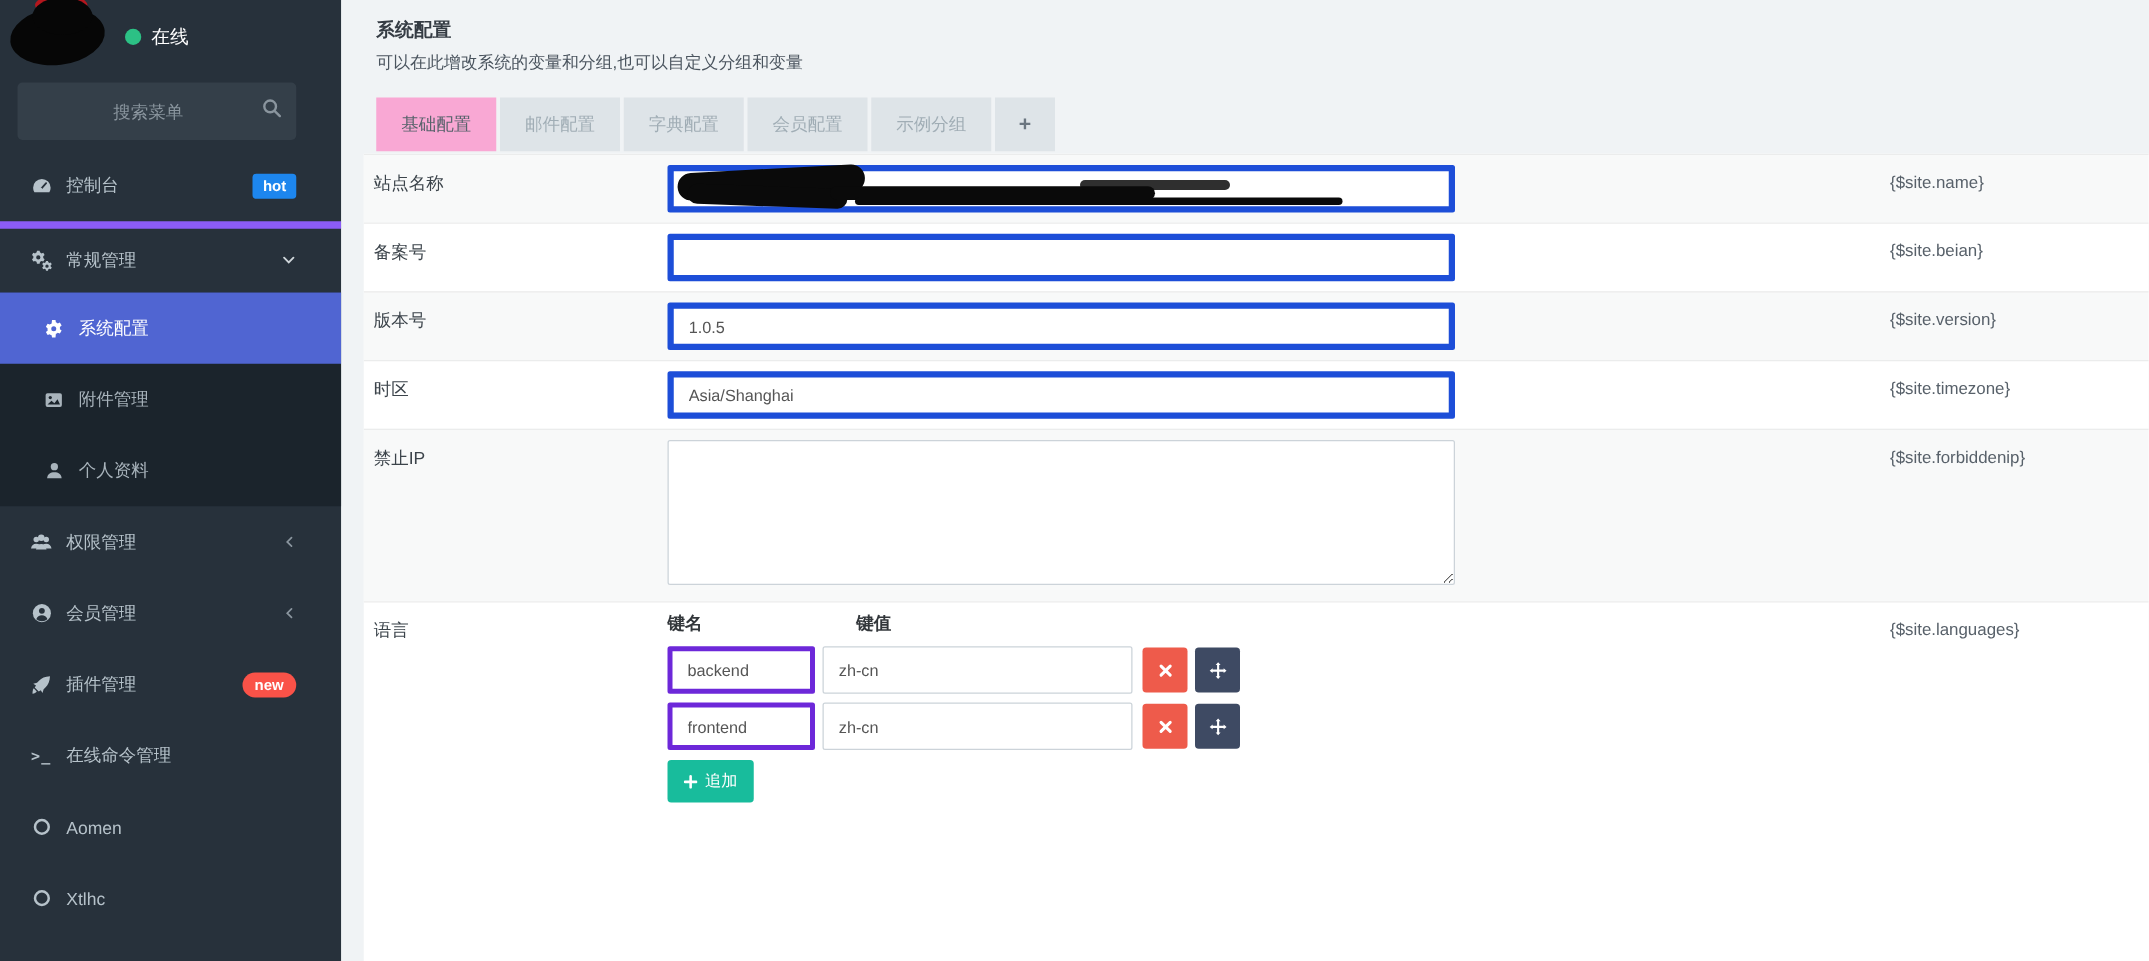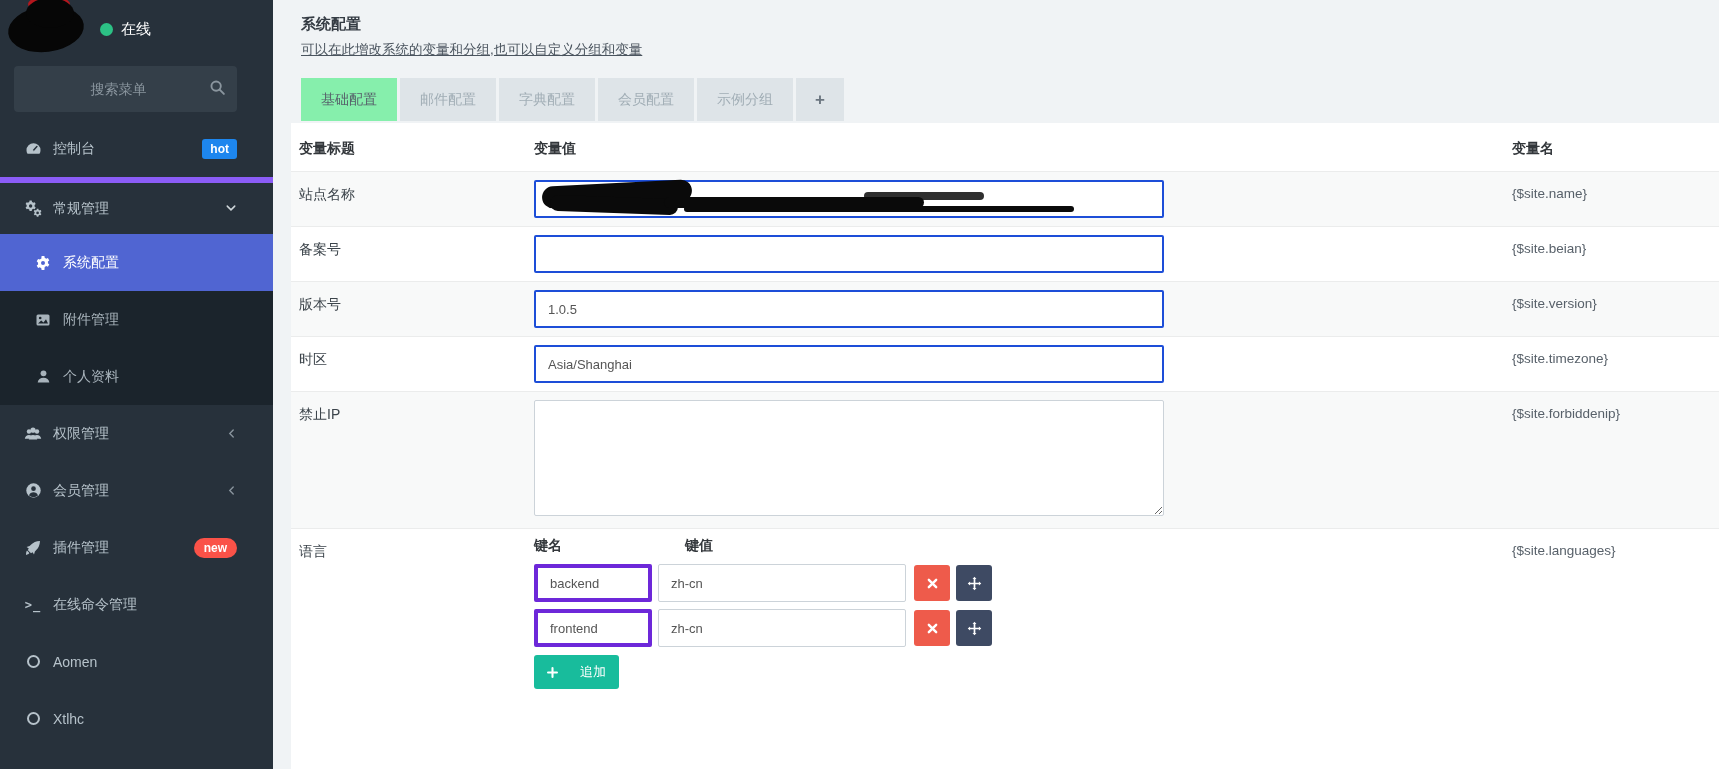--- a/index.html
+++ b/index.html
@@ -40,39 +40,39 @@
     padding:3px 10px; border-radius:10px; }
   .term-ic { font-family:"DejaVu Sans Mono",monospace; font-size:12px; font-weight:bold;
     letter-spacing:1px; }
   .ring-ic { width:13px; height:13px; border:2px solid #b6c2ca; border-radius:50%; }
 
   
   .main { position:absolute; left:273px; top:0; width:1446px; height:769px;
     background:#f0f3f5; }
   .m-header { padding:15px 0 0 28px; }
   .pg-title { font-size:15px; font-weight:bold; color:#353c44; }
-  .pg-sub { margin-top:7px; font-size:13.5px; color:#4a545e;text-decoration:underline; }
+  .pg-sub { margin-top:7px; font-size:13.5px; color:#4a545e; }
   .tabs { display:flex; gap:3px; margin:19px 0 0 28px; }
   .tab { height:43px; line-height:43px; padding:0 20px; font-size:14px;
     background:#dee4e8; color:#a0adb5; cursor:pointer; }
-  .tab.active { background:#86efac; color:#57626b; }
+  .tab.active { background:#f9a8d4; color:#57626b; }
   .tab.add { width:48px; padding:0; text-align:center; color:#6b7680;
     font-weight:bold; font-size:17px; }
 
   .panel { position:absolute; left:18px; top:123px; width:1428px; height:646px;
     background:#fff; overflow:hidden; }
   .thead, .trow { display:grid; grid-template-columns:235px 978px 215px; padding-left:8px; }
   .thead { padding-top:17px; padding-bottom:13px; }
   .thead > div { font-size:14px; font-weight:bold; color:#33373b; }
   .trow { border-top:1px solid #ebecec; padding-top:8px; padding-bottom:8px;
     align-items:flex-start; }
   .trow.stripe { background:#f8f9f9; }
   .c-title { font-size:14px; color:#3c444b; padding-top:6px; }
   .c-name { font-size:13.5px; color:#58616a; padding-top:6px; }
-  .txt-input { width:630px; height:38px; border:2px solid #1d4ed8; border-radius:2px;
+  .txt-input { width:630px; height:38px; border:5px solid #1d4ed8; border-radius:2px;
     background:#fff; font-size:13px; color:#555; padding:0 12px; outline:none;
     font-family:inherit; }
   .area-input { width:630px; height:116px; border:1px solid #ccd3d9; border-radius:2px;
     background:#fff; font-size:13px; color:#555; padding:8px 12px; outline:none;
     resize:vertical; font-family:inherit; }
   .redacted-wrap { position:relative; width:630px; }
   .scrib { position:absolute; background:#0a0a0a; border-radius:14px; }
   .scrib.s1 { left:8px; top:3px; width:150px; height:22px; transform:rotate(-3deg); }
   .scrib.s2 { left:16px; top:17px; width:128px; height:16px; transform:rotate(2deg); }
   .scrib.s3 { left:130px; top:17px; width:260px; height:11px; }
@@ -88,21 +88,21 @@
     font-size:13px; color:#555; padding:0 12px; outline:none; font-family:inherit; }
   .kv-val { width:248px; height:38px; border:1px solid #ccd3d9; border-radius:2px;
     font-size:13px; color:#555; padding:0 12px; outline:none; margin-left:6px;
     font-family:inherit; }
   .btn-sq { width:36px; height:36px; border:none; border-radius:3px; cursor:pointer;
     display:flex; align-items:center; justify-content:center; }
   .btn-del { background:#ee5b4b; margin-left:8px; }
   .btn-move { background:#3e4a63; margin-left:6px; }
   .btn-add { margin-top:8px; height:34px; padding:0 13px; background:#18bc9c;
     color:#fff; border:none; border-radius:3px; font-size:13px; cursor:pointer;
-    display:flex; align-items:center; gap:22px; font-family:inherit; }
+    display:flex; align-items:center; gap:6px; font-family:inherit; }
 </style>
 </head>
 <body>
 
 <div class="sidebar">
   <div class="user-panel">
     <div class="avatar-wrap">
       <div class="avatar-red"></div>
       <div class="avatar-black1"></div>
       <div class="avatar-black2"></div>
@@ -257,25 +257,20 @@
   <div class="tabs">
     <div class="tab active">基础配置</div>
     <div class="tab">邮件配置</div>
     <div class="tab">字典配置</div>
     <div class="tab">会员配置</div>
     <div class="tab">示例分组</div>
     <div class="tab add">+</div>
   </div>
 
   <div class="panel">
-    <div class="thead">
-      <div>变量标题</div>
-      <div>变量值</div>
-      <div>变量名</div>
-    </div>
 
     <div class="trow stripe">
       <div class="c-title">站点名称</div>
       <div class="c-value">
         <div class="redacted-wrap">
           <input class="txt-input" value="" style="">
           <div class="scrib s1"></div>
           <div class="scrib s2"></div>
           <div class="scrib s3"></div>
           <div class="scrib s4"></div>

